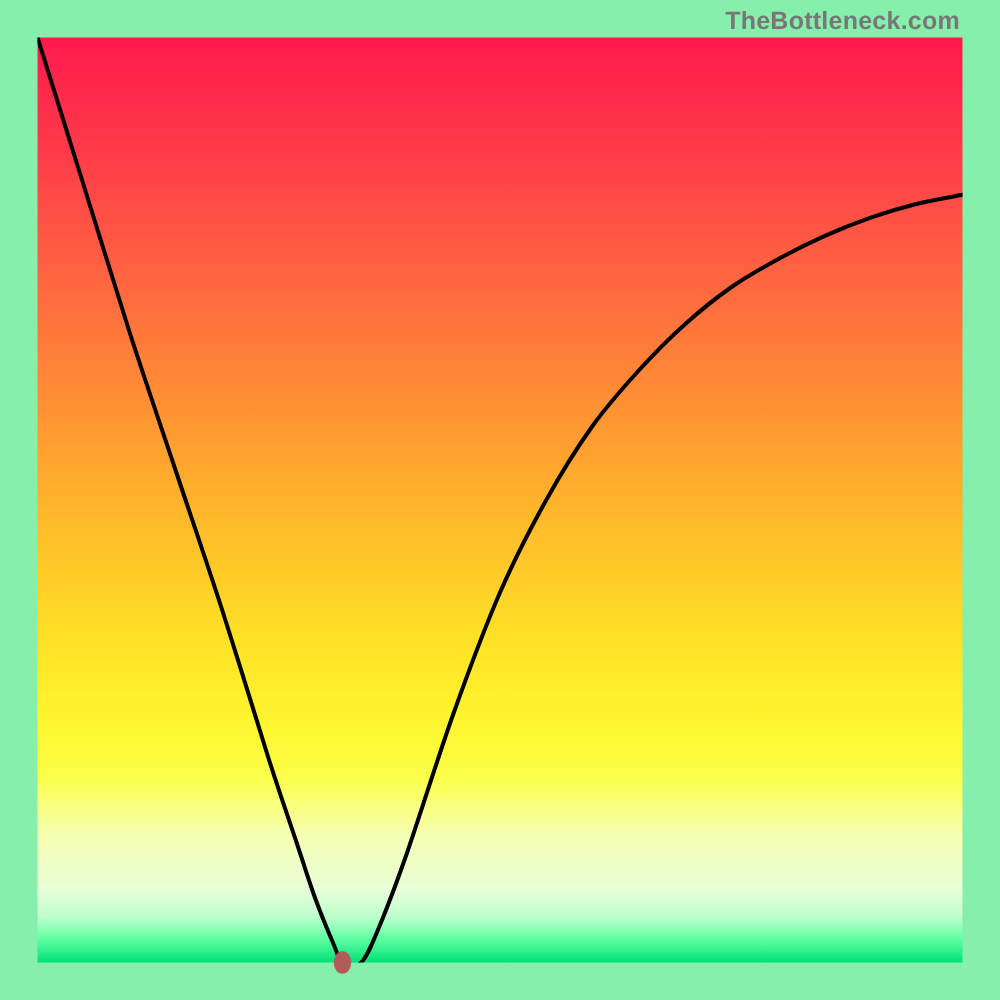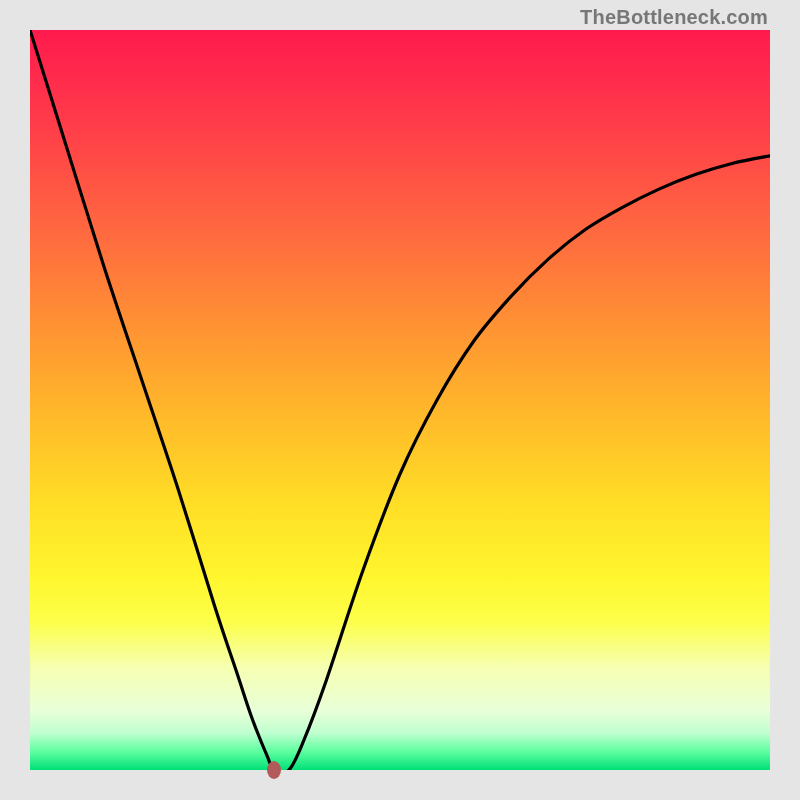--- a/index.html
+++ b/index.html
@@ -7,21 +7,21 @@
     padding: 0;
     width: 800px;
     height: 800px;
     background: #000;
     overflow: hidden;
   }
   .container {
     position: relative;
     width: 800px;
     height: 800px;
-    background: #e5e5e5;
+    background: #86efac;
   }
   .plot-area {
     position: absolute;
     left: 30px;
     top: 30px;
     width: 740px;
     height: 740px;
     background: linear-gradient(to bottom,
       #ff1a4d 0%,
       #ff3a4a 12%,

